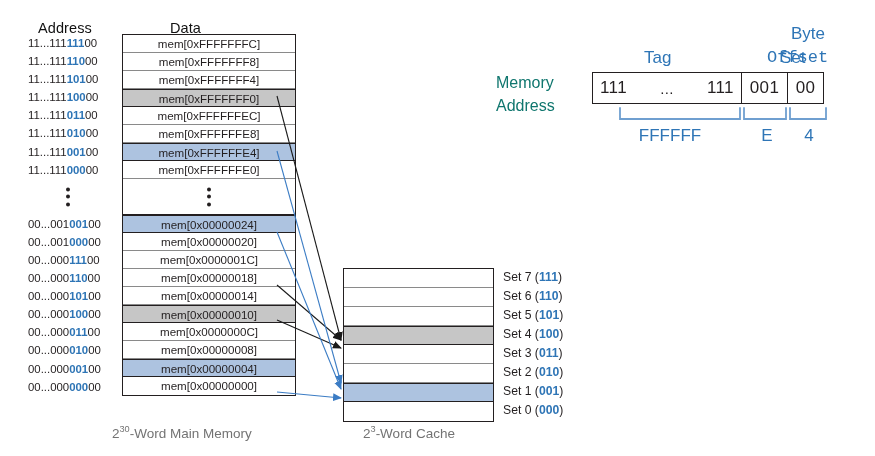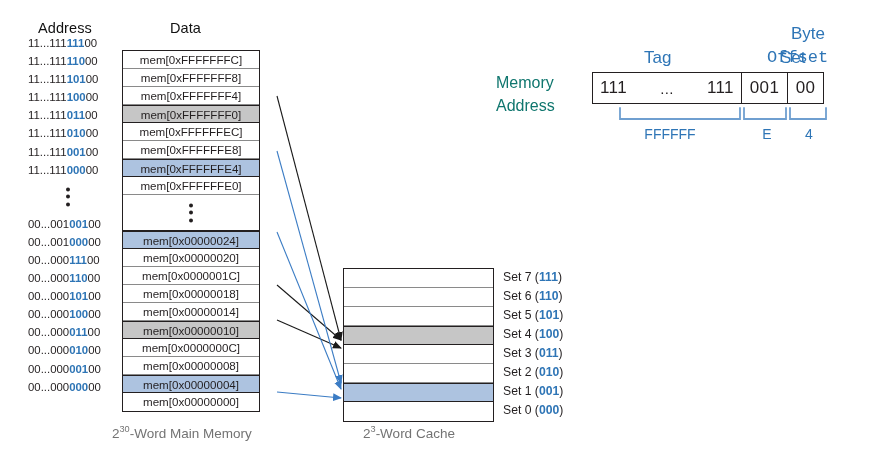--- a/index.html
+++ b/index.html
@@ -23,21 +23,21 @@
   .addr-row{
     height:18.1px;line-height:18.1px;
     font-size:11.4px;color:#231f20;
     text-align:left;white-space:nowrap;
     font-family:"Liberation Sans",sans-serif;
   }
   .addr-row .sb{font-weight:bold;color:#2e75b6;}
 
   
   #mem-box{
-    left:122px;top:50px;width:138px;
+    left:122px;top:34px;width:174px;
     border:1.6px solid #231f20;
     box-sizing:border-box;
     background:#4d7c0f;
   }
   .mem-row{
     height:18px;line-height:17px;
     box-sizing:border-box;
     border-bottom:1px solid #8a8a8a;
     font-size:11.6px;
     text-align:center;
@@ -115,21 +115,21 @@
     font-size:17px;color:#231f20;
     box-sizing:border-box;
     letter-spacing:.4px;
   }
   .field.tag{width:148px;justify-content:space-between;padding:0 7px;}
   .field.set{width:46px;border-left:1.7px solid #231f20;}
   .field.off{width:36px;border-left:1.7px solid #231f20;}
   .fld-lbl{
     position:absolute;font-size:17px;color:#2e75b6;white-space:nowrap;
   }
-  .brace-lbl{position:absolute;font-size:14px;color:#2e75b6;white-space:nowrap;text-align:center;}
+  .brace-lbl{position:absolute;font-size:17px;color:#2e75b6;white-space:nowrap;text-align:center;}
   #mem-addr-label{left:496px;top:71px;font-size:16px;color:#0f766e;line-height:23px;}
 
   svg.overlay{position:absolute;left:0;top:0;width:875px;height:456px;pointer-events:none;}
 </style>
 </head>
 <body>
 
 <div id="stage">
 
   <div class="abs hdr" id="h-addr" style="left:38px;top:20px;">Address</div>

